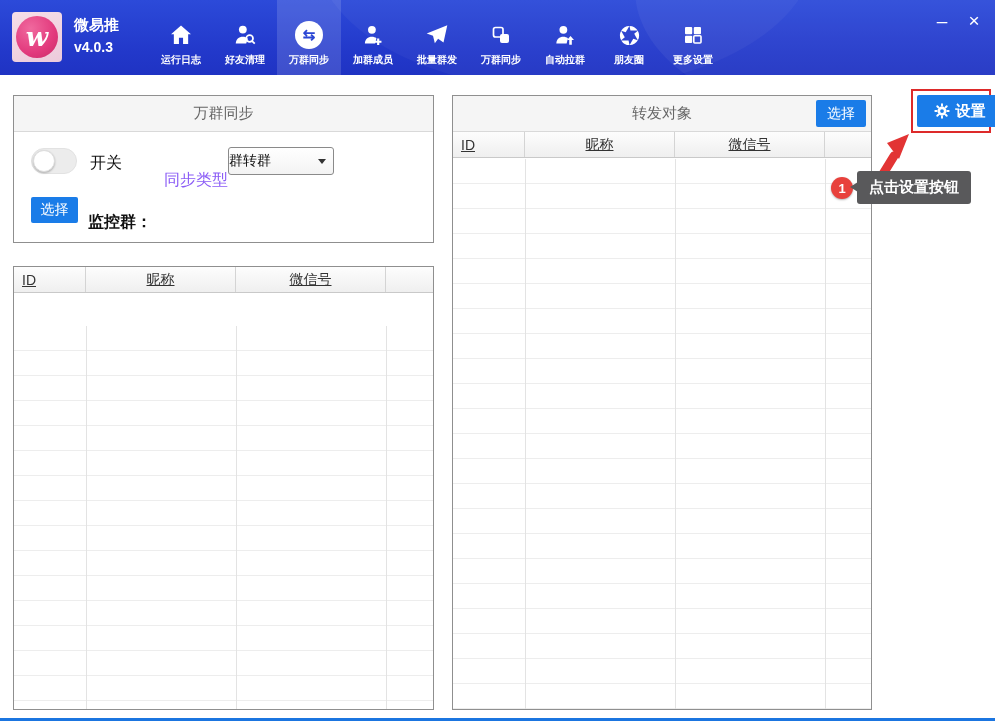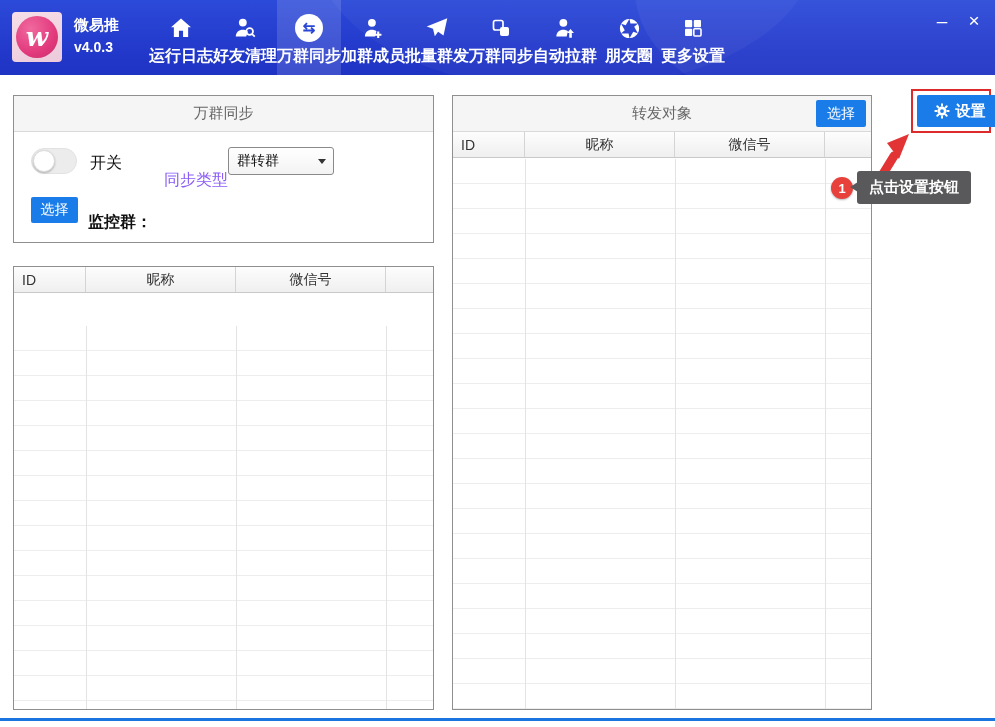--- a/index.html
+++ b/index.html
@@ -21,21 +21,21 @@
           font-size:26px; display:flex; align-items:center; justify-content:center; }
   .app-title { position:absolute; left:74px; top:14px; color:#fff; z-index:2; }
   .app-name { font-size:15px; font-weight:bold; line-height:22px; }
   .app-version { font-size:14px; font-weight:bold; line-height:22px; }
 
   .nav { position:absolute; left:149px; top:0; height:75px; display:flex; z-index:2; }
   .nav-item { width:64px; height:75px; display:flex; flex-direction:column; align-items:center;
               justify-content:flex-end; padding-bottom:8px; cursor:pointer; }
   .nav-item.active { background:rgba(255,255,255,0.14); }
   .nicon { height:32px; display:flex; align-items:center; justify-content:center; }
-  .nav-label { color:#fff; font-size:16px; font-weight:bold; white-space:nowrap; margin-top:2px; }
+  .nav-label { color:#fff; font-size:10px; font-weight:bold; white-space:nowrap; margin-top:2px; }
   .icon-circle { width:28px; height:28px; border-radius:50%; background:#fff; color:#2a46d4;
               font-weight:bold; font-size:15px; display:flex; align-items:center; justify-content:center; }
 
   .win-btn { position:absolute; top:8px; width:26px; height:26px; color:#fff; text-align:center;
              line-height:26px; font-size:19px; cursor:pointer; z-index:3; }
   #btn-min { right:40px; } #btn-close { right:8px; }
 
   
   .panel { position:absolute; background:#fff; border:1px solid #8f8f8f; }
   .panel-header { position:relative; height:36px; background:#f5f5f5; border-bottom:1px solid #d9d9d9;
@@ -52,30 +52,30 @@
 
   
   .toggle { position:absolute; left:17px; top:52px; width:46px; height:26px; border-radius:13px;
             background:#ececec; border:1px solid #e2e2e2; cursor:pointer; }
   .knob { position:absolute; left:1px; top:1px; width:22px; height:22px; border-radius:50%;
           background:#fff; border:1px solid #ddd; box-shadow:0 1px 2px rgba(0,0,0,0.25); }
   .lbl-switch { position:absolute; left:76px; top:57px; font-size:16px; color:#111; }
   .lbl-synctype { position:absolute; left:150px; top:57px; font-size:16px; color:#8b5cf6;margin-top:17px; }
   .dropdown { position:absolute; left:214px; top:51px; width:106px; height:28px;
               border:1px solid #8a8a8a; border-radius:3px; background:linear-gradient(#fff,#f3f3f3);
-              display:flex; align-items:center; padding-left:8px; font-size:14px; color:#111; cursor:pointer; }
+              display:flex; align-items:center; padding-left:0; font-size:14px; color:#111; cursor:pointer; }
   .dd-arrow { margin-left:auto; margin-right:7px; width:0; height:0;
               border-left:4px solid transparent; border-right:4px solid transparent; border-top:5px solid #333; }
   .sync-select { position:absolute; left:17px; top:101px; width:47px; height:26px; font-size:14px; }
   .lbl-monitor { position:absolute; left:74px; top:104px; font-size:16px; font-weight:bold; color:#111;margin-top:12px; }
 
   
   .tbl-head { position:relative; height:26px; background:linear-gradient(#fdfdfd,#efefef);
               border-bottom:1px solid #c9c9c9; display:flex; font-size:14px; color:#333; }
-  .th { display:flex; align-items:center; border-right:1px solid #d4d4d4; }
+  .th { display:flex; align-items:center; border-right:1px solid #d4d4d4;text-decoration:underline; }
   .th-id { width:72px; padding-left:8px; }
   .th-nick { width:150px; justify-content:center; }
   .th-wxid { width:150px; justify-content:center; }
   .th-extra { flex:1; border-right:none; }
   .tbl-body { position:absolute; left:0; right:0; bottom:0;
               background:repeating-linear-gradient(to bottom,#fff 0,#fff 24px,#ededed 24px,#ededed 25px); }
   #panel-lecturers .tbl-body { top:59px; }
   #panel-forward .tbl-body { top:63px; }
   .col-line { position:absolute; top:0; bottom:0; width:1px; background:#e3e3e3; }
   .cl-1 { left:72px; } .cl-2 { left:222px; } .cl-3 { left:372px; }

